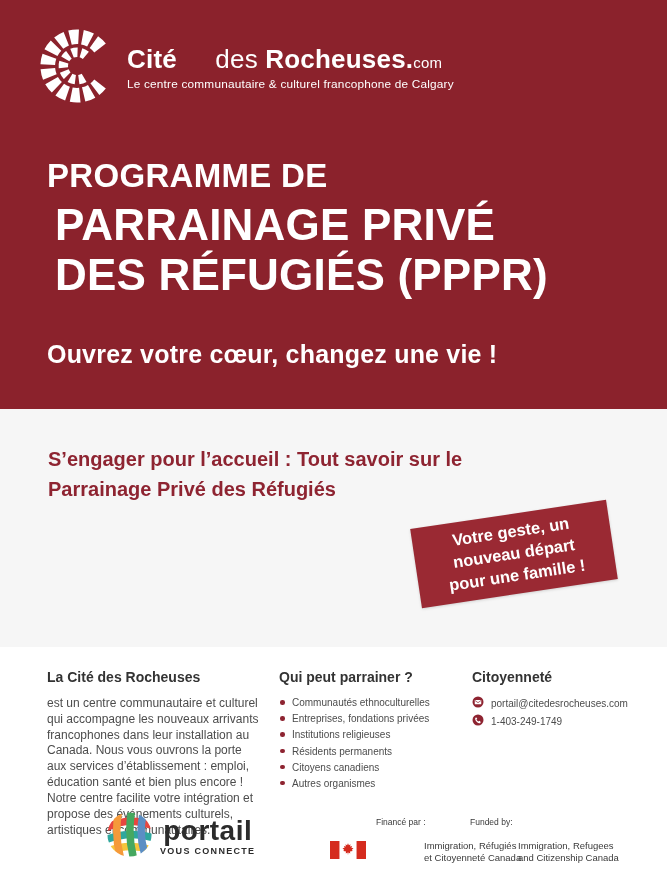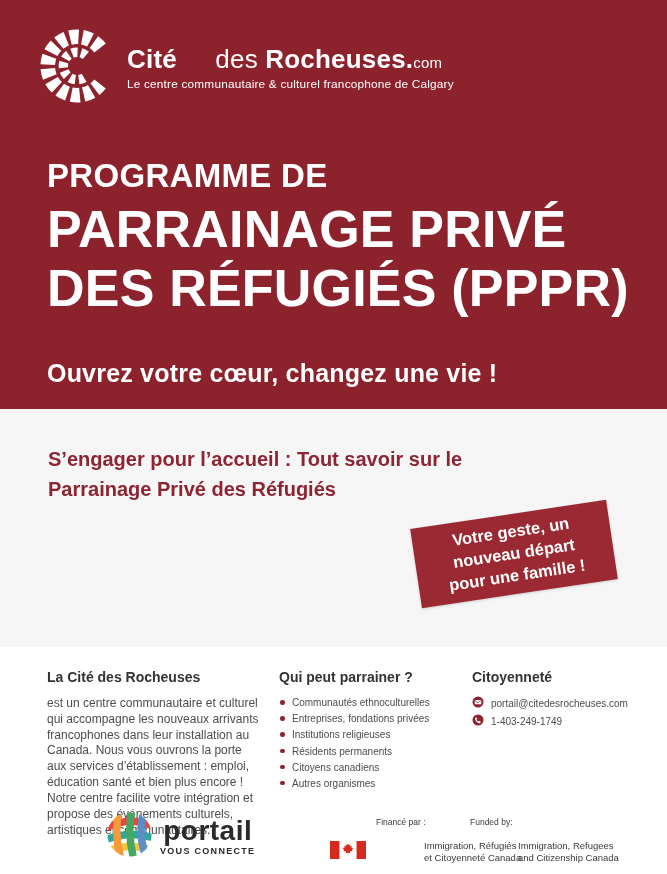--- a/index.html
+++ b/index.html
@@ -12,21 +12,21 @@
   .brand-logo{flex:0 0 auto;}
   .brand-text{display:flex;flex-direction:column;}
   .brand-name{font-size:26px;line-height:1.1;letter-spacing:.2px;}
   .brand-name .b{font-weight:800;}
   .brand-name .l{font-weight:300;margin-left:31px;}
   .brand-name .tld{font-size:15px;font-weight:400;}
   .brand-tagline{font-size:11.8px;font-weight:300;margin-top:4px;letter-spacing:.2px;}
 
   .hero-titles{margin:44px 0 0 47px;}
   .kicker{font-size:33px;font-weight:600;letter-spacing:.3px;}
-  .big-title{font-size:52px;font-weight:800;line-height:1.14;margin-top:5px;letter-spacing:.2px;}
+  .big-title{font-size:44px;font-weight:800;line-height:1.14;margin-top:5px;letter-spacing:.2px;margin-left:8px;}
   .hero-subtitle{font-size:25px;font-weight:700;margin-top:40px;letter-spacing:.2px;}
 
   
   .info{position:absolute;left:0;top:409px;width:667px;height:238px;background:#f6f6f6;}
   .info-heading{margin:35px 0 0 48px;color:#8e2431;font-size:20px;font-weight:700;line-height:1.5;}
   .info-bullets{margin:20px 0 0 48px;padding-left:16px;color:#3f3f3f;font-size:16.5px;}
   .info-bullets li{margin-bottom:8px;line-height:1.25;}
 
   .badge{position:absolute;left:415px;top:514px;width:198px;height:80px;background:#9a2933;
          transform:rotate(-8.5deg);color:#fff;display:flex;flex-direction:column;

